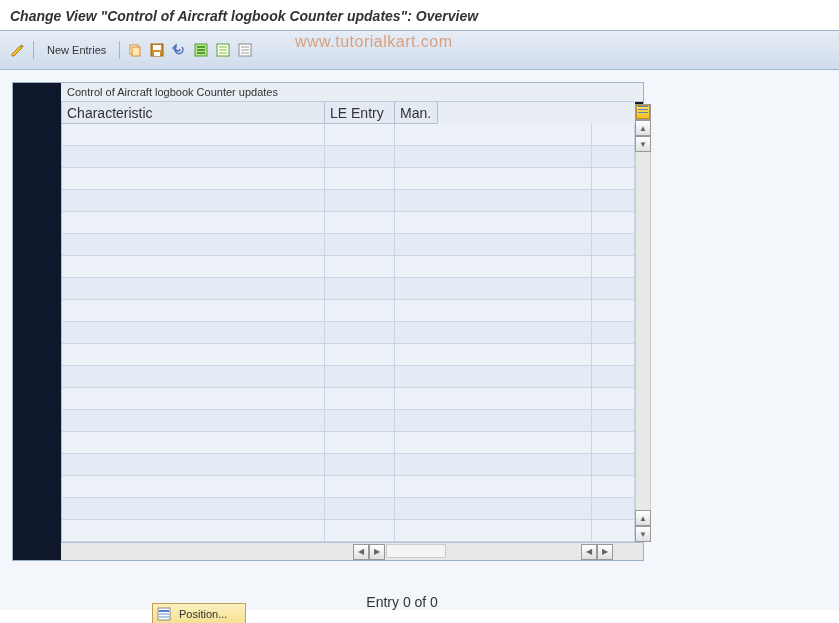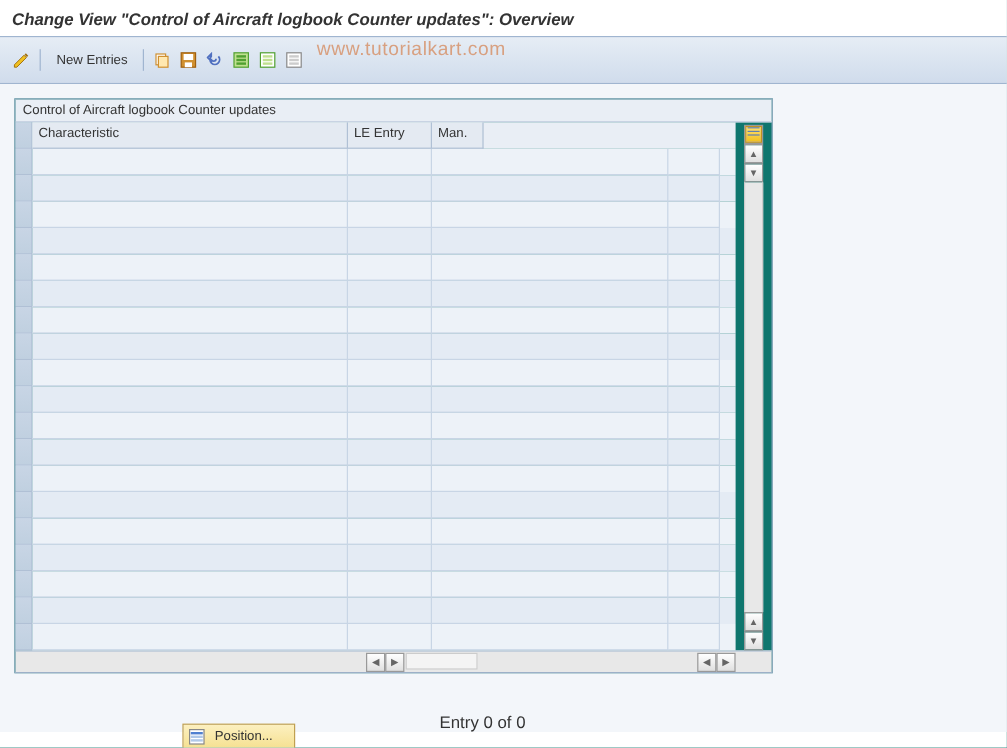--- a/index.html
+++ b/index.html
@@ -48,37 +48,38 @@
       color: #333;
     }
     .divider {
       width: 1px;
       height: 18px;
       background: #a0b5d0;
       margin: 0 3px;
     }
     .watermark {
       position: absolute;
-      left: 264px;
+      left: 295px;
       top: 2px;
       font-size: 16px;
       color: #d8a080;
       font-weight: normal;
       letter-spacing: 0.5px;
       pointer-events: none;
     }
     .content-area {
       padding: 12px;
       background: #f3f6fa;
       height: 540px;
     }
     .table-panel {
       border: 1px solid #9cb0c8;
-      background: #0f766e;
+      background: #0f172a;
       width: 632px;
+      padding-left: 48px;
     }
     .panel-title {
       padding: 3px 6px;
       font-size: 11px;
       color: #333;
       border-bottom: 1px solid #c0cddf;
       background: #e9eef5;
     }
     .table-wrapper {
       display: flex;
@@ -98,21 +99,21 @@
     }
     .header-row {
       display: flex;
       height: 22px;
       background: #e9eef5;
     }
     .header-cell {
       border-right: 1px solid #b0c0d5;
       border-bottom: 1px solid #b0c0d5;
       padding: 3px 5px;
-      font-size: 11px;
+      font-size: 14px;
       color: #333;
       background: #e4eaf2;
     }
     .col-char { width: 263px; }
     .col-le { width: 70px; }
     .col-upd { width: 197px; }
     .col-man { width: 43px; }
     .data-row {
       display: flex;
       height: 22px;

